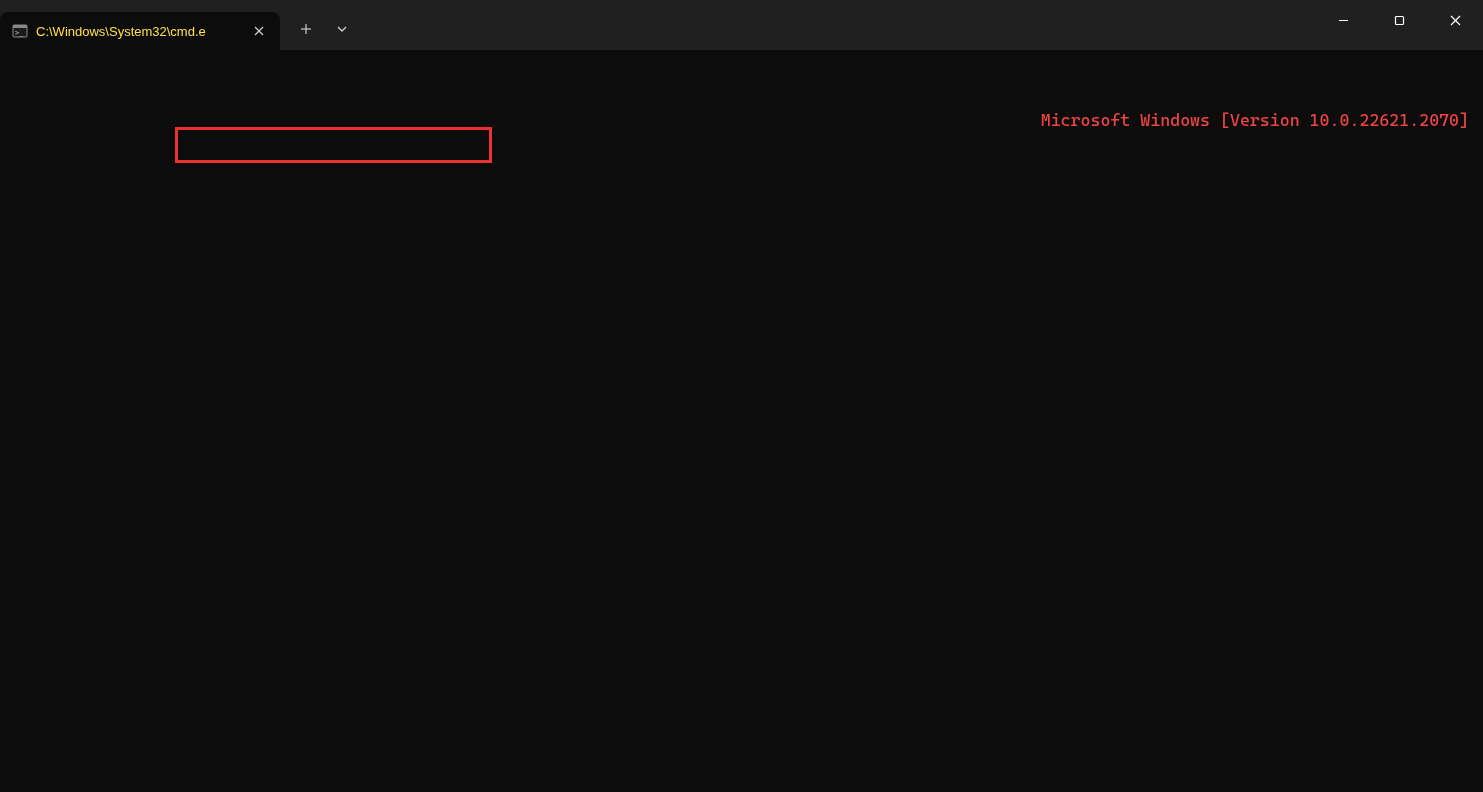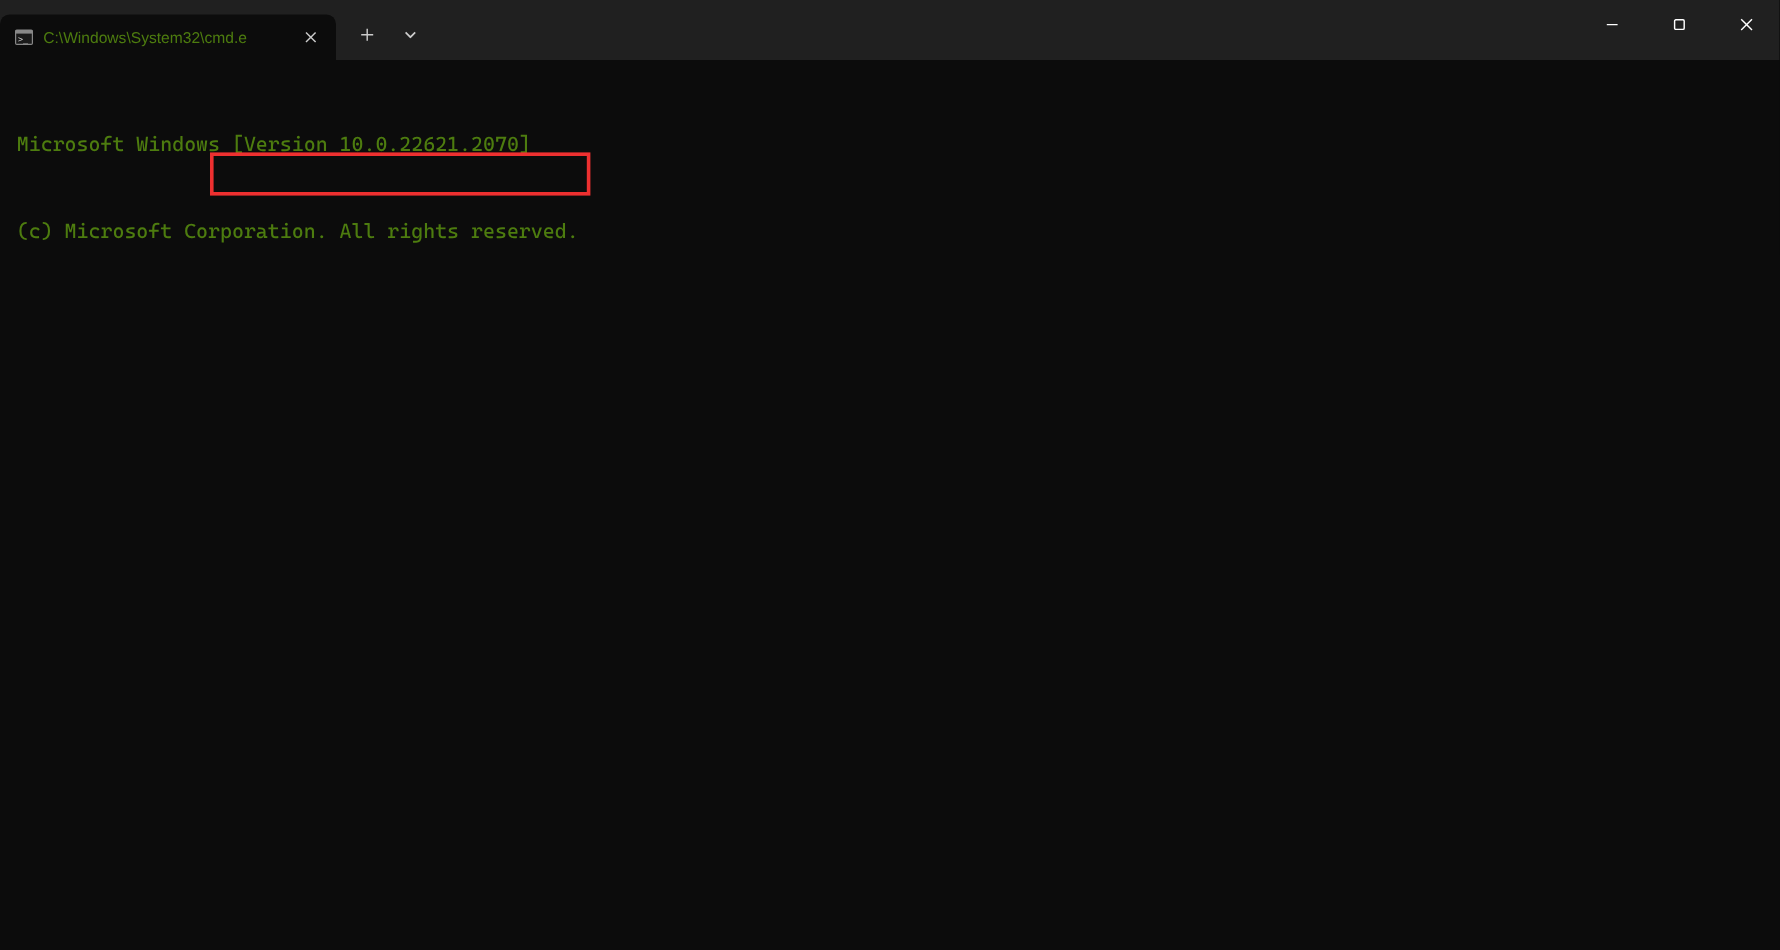--- a/index.html
+++ b/index.html
@@ -38,21 +38,21 @@
     .tab-icon {
       width: 16px;
       height: 16px;
       display: flex;
       align-items: center;
       justify-content: center;
     }
     .tab-title {
       font-family: 'Segoe UI', sans-serif;
       font-size: 13px;
-      color: #4d7c0f;
+      color: #fde047;
       flex: 1;
       white-space: nowrap;
       overflow: hidden;
       text-overflow: ellipsis;
     }
     .tab-close {
       width: 18px;
       height: 18px;
       display: flex;
       align-items: center;
@@ -94,22 +94,23 @@
       display: flex;
       align-items: center;
       justify-content: center;
       color: #ffffff;
     }
     .terminal-content {
       padding: 10px 14px;
       font-size: 17px;
       line-height: 24px;
       font-family: Consolas, 'Cascadia Mono', monospace;
-      color: #4d7c0f;
+      color: #ef4444;
       white-space: pre;
+      text-align: right;
     }
     .terminal-line {
       display: block;
     }
     .prompt-line {
       position: relative;
       display: inline-block;
     }
     .highlight-box {
       position: absolute;
@@ -171,17 +172,16 @@
       <svg width="11" height="11" viewBox="0 0 11 11">
         <line x1="1" y1="1" x2="10" y2="10" stroke="#ffffff" stroke-width="1.2"></line>
         <line x1="10" y1="1" x2="1" y2="10" stroke="#ffffff" stroke-width="1.2"></line>
       </svg>
     </div>
   </div>
 </div>
 
 <div class="terminal-content">
   <span class="terminal-line">Microsoft Windows [Version 10.0.22621.2070]</span>
-  <span class="terminal-line">(c) Microsoft Corporation. All rights reserved.</span>
   <span class="terminal-line"></span>
 </div>
 
 <div class="highlight-box" style="left: 175px; top: 127px; width: 317px; height: 36px;"></div>
 
 </body></html>

